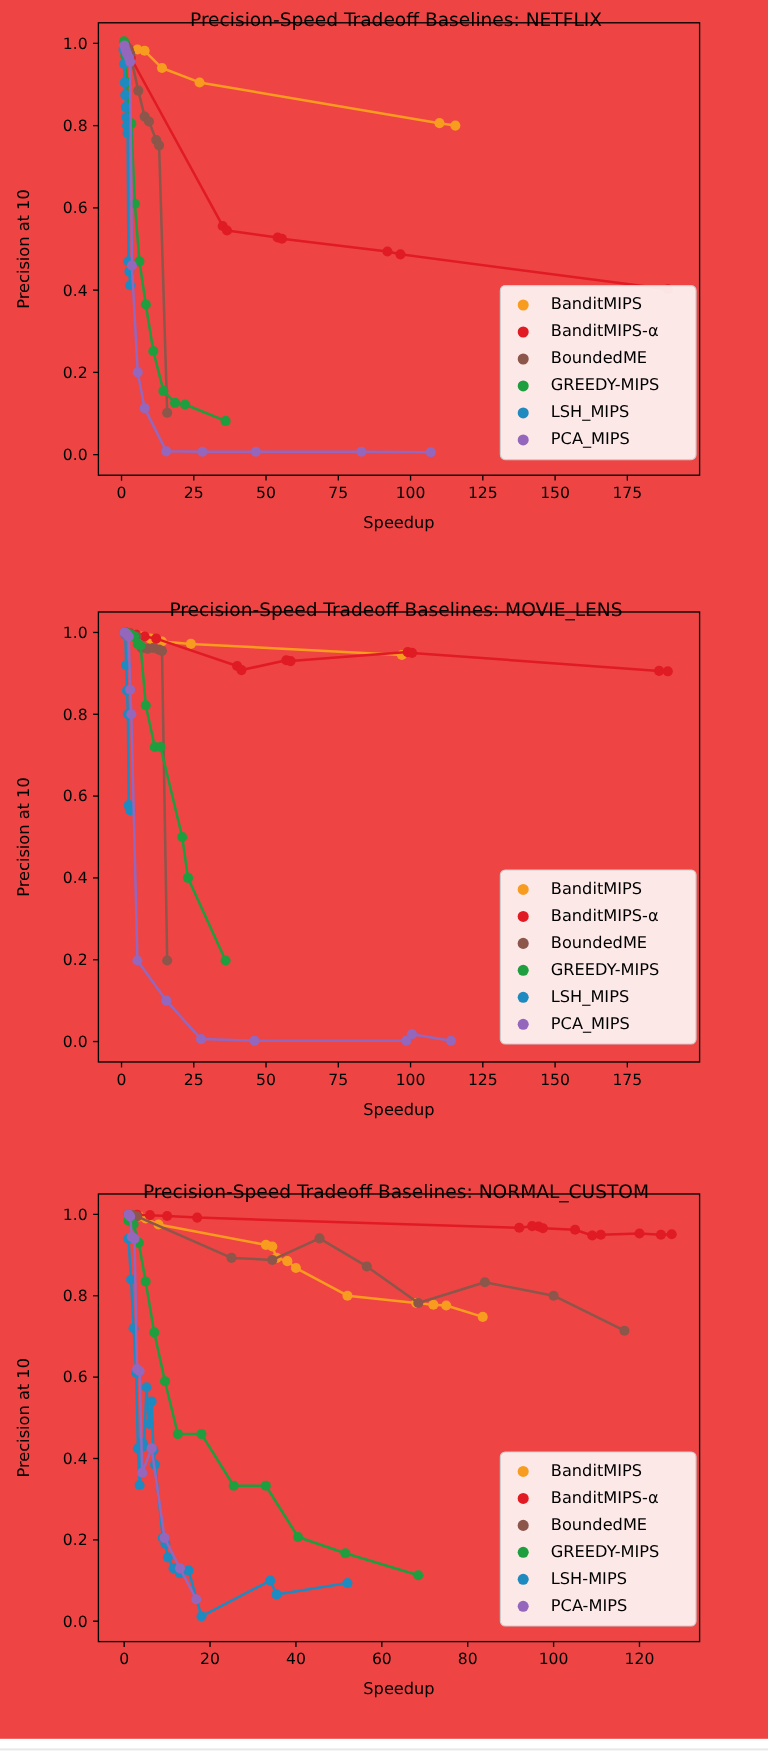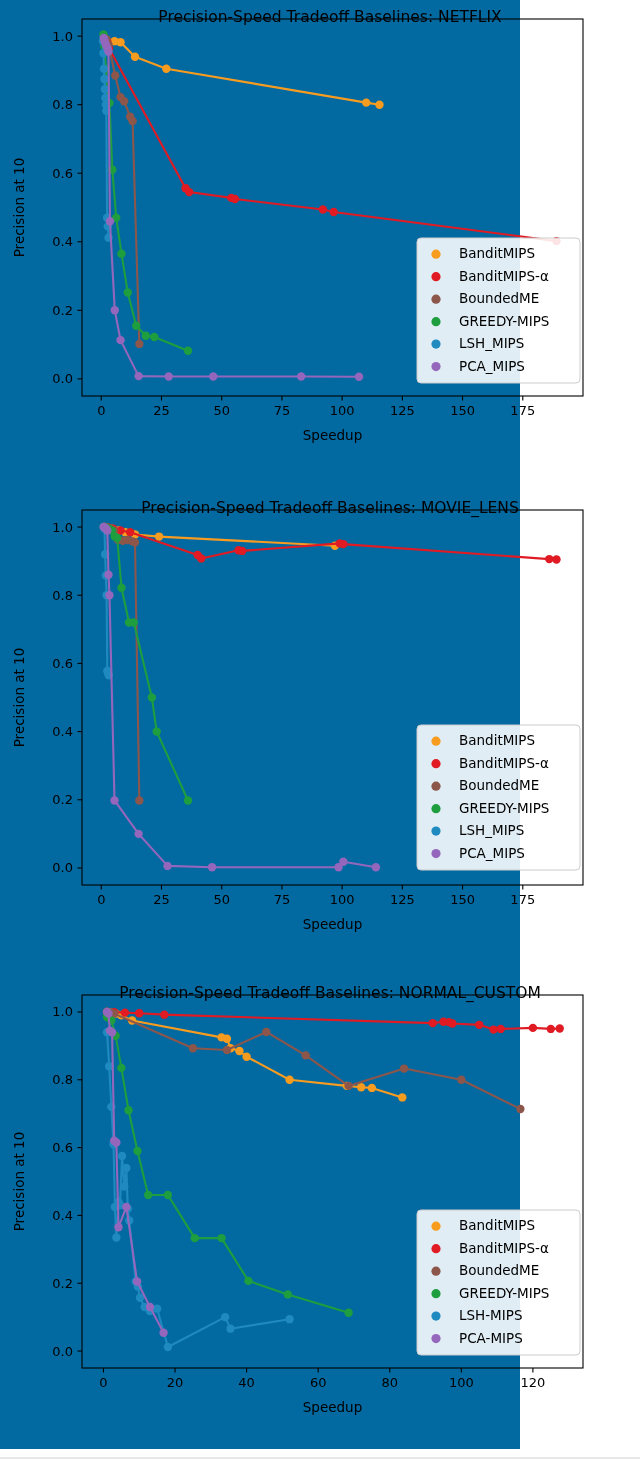--- a/index.html
+++ b/index.html
@@ -10,22 +10,22 @@
   }
   #page {
     width: 640px;
     height: 1459px;
     position: relative;
     background: #ffffff;
     overflow: hidden;
   }
   .figure {
     position: relative;
-    width: 520px;
-    background: #0369a1;
+    width: 640px;
+    background: #ef4444;
   }
   .figure svg { display: block; }
   .chart-title {
     font-family: "DejaVu Sans", sans-serif;
     font-size: 15.5px;
     fill: #000000;
     text-anchor: middle;
   }
   .axis-label {
     font-family: "DejaVu Sans", sans-serif;

